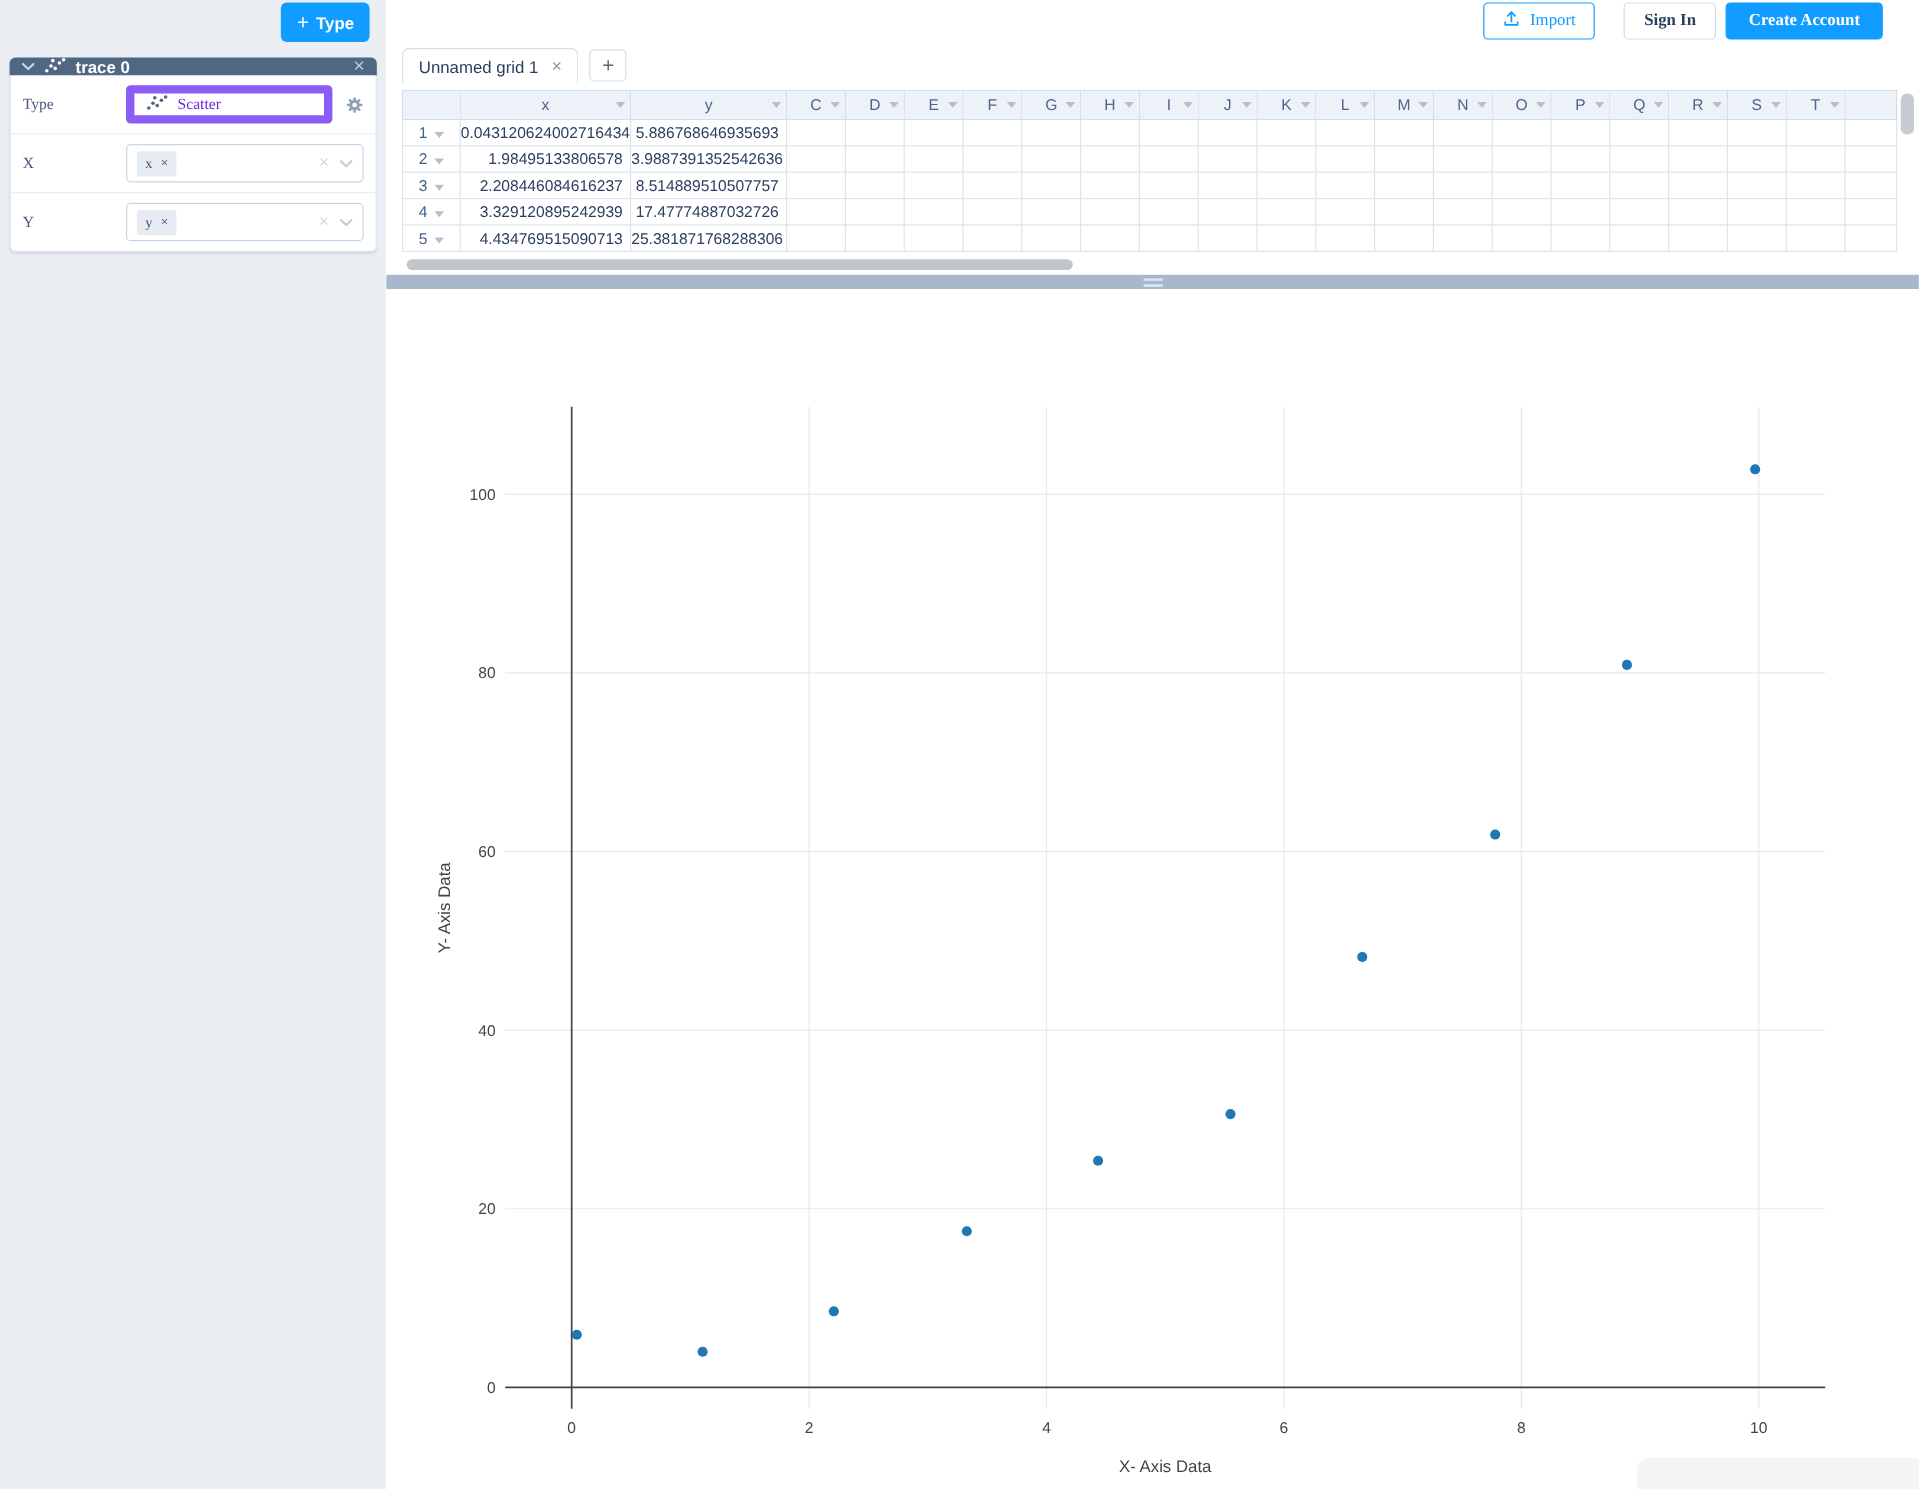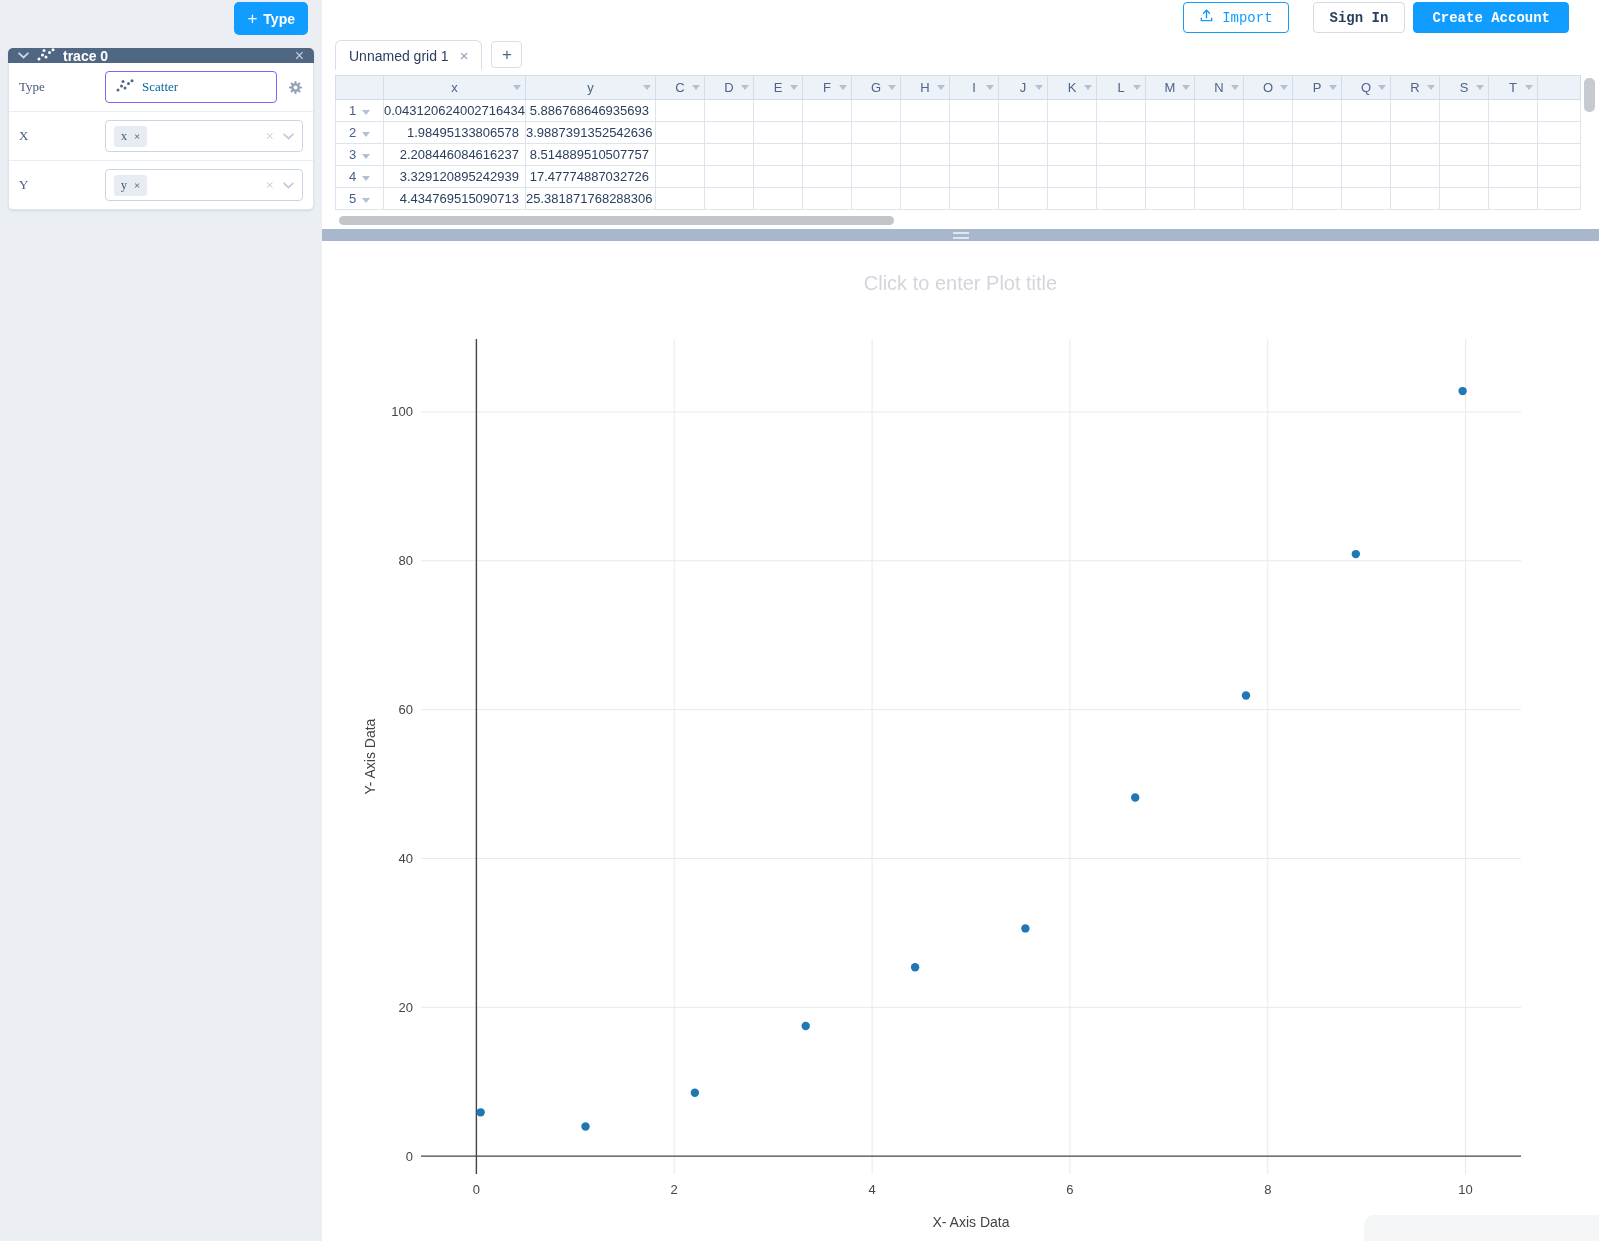--- a/index.html
+++ b/index.html
@@ -24,38 +24,38 @@
     display:flex; align-items:center; gap:8px; padding:0 10px; font-size:14px; font-weight:bold;
     cursor:pointer;
   }
   .trace-header .chev { color:#cdd7e5; display:flex; }
   .trace-header .close { margin-left:auto; color:#c3cddc; font-size:16px; font-weight:normal; cursor:pointer; }
   .trace-body { background:#fff; border:1px solid #dde4ee; border-top:none; border-radius:0 0 5px 5px;font-family:Liberation Serif, serif; }
   .field-row { display:flex; align-items:center; padding:8px 10px; }
   .field-row + .field-row { border-top:1px solid #e8edf4; }
   .field-label { width:86px; flex:none; font-size:13px; color:#47597a; }
   .type-field {
-    flex:1; height:32px; border:1px solid #8b5cf6; border-radius:4px; background:#fff;
-    display:flex; align-items:center; gap:8px; padding:0 10px; font-size:13px; color:#0369a1; cursor:pointer;
+    flex:1; height:32px; border:7px solid #8b5cf6; border-radius:4px; background:#fff;
+    display:flex; align-items:center; gap:8px; padding:0 10px; font-size:13px; color:#6d28d9; cursor:pointer;
   }
   .gear-btn { width:26px; flex:none; display:flex; justify-content:flex-end; cursor:pointer; background:none; border:none; }
   .multiselect {
     flex:1; height:32px; border:1px solid #c9d4e6; border-radius:4px; background:#fff;
     display:flex; align-items:center; gap:8px; padding:0 8px; cursor:pointer;
   }
   .chip { background:#e7ecf3; border-radius:3px; padding:3px 7px; font-size:12px; color:#3f5276;
     display:flex; align-items:center; gap:7px; }
   .chip .chip-x { color:#5a6b8c; font-size:11px; font-weight:bold; cursor:pointer; }
   .ms-right { margin-left:auto; display:flex; align-items:center; gap:9px; color:#c3cbd9; }
   .ms-right .clear { font-size:15px; cursor:pointer; }
   .ms-right .chev { display:flex; cursor:pointer; }
   
   .main { position:absolute; left:322px; top:0; right:0; height:100%; background:#fff; }
   .topbar { position:absolute; top:2px; right:30px; display:flex; align-items:center; }
-  .topbar button { font-family:Liberation Mono, monospace; font-size:14px; height:31px; border-radius:4px; cursor:pointer; }
+  .topbar button { font-family:Liberation Serif, serif; font-size:14px; height:31px; border-radius:4px; cursor:pointer; }
   .btn-import { display:flex; align-items:center; gap:8px; padding:0 15px; background:#fff; color:#119dff; border:1px solid #119dff; margin-right:24px; }
   .btn-signin { padding:0 16px; background:#fff; color:#2a3f5f; border:1px solid #d5dae3; font-weight:bold; margin-right:8px; }
   .btn-create { padding:0 18px; background:#119dff; color:#fff; border:1px solid #119dff; font-weight:bold; }
   
   .tabbar { position:absolute; top:40px; left:13px; display:flex; align-items:center; }
   .tab { height:30px; background:#fff; border:1px solid #d7dfeb; border-bottom:none; border-radius:6px 6px 0 0;
     display:flex; align-items:center; gap:11px; padding:0 13px; font-size:14px; color:#2a3f5f; cursor:pointer; }
   .tab .tab-close { color:#8b9cb5; font-size:15px; cursor:pointer; }
   .tab-add { height:27px; width:31px; margin:0 0 2px 9px; background:#fff; border:1px solid #d7dfeb; border-radius:4px;
     color:#506784; font-size:17px; line-height:1; cursor:pointer; }
@@ -360,21 +360,20 @@
   </div>
   <div class="vscroll">
     <div class="thumb"></div>
   </div>
 
   <div class="divider">
     <span class="grip"></span>
   </div>
 
   <div class="plot-area">
-    <div class="plot-title">Click to enter Plot title</div>
     <svg id="chart-svg">
         <line x1="352.23741007194246" x2="352.23741007194246" y1="98" y2="933" stroke="#e9e9e9" stroke-width="1"></line>
         <line x1="550.0791366906475" x2="550.0791366906475" y1="98" y2="933" stroke="#e9e9e9" stroke-width="1"></line>
         <line x1="747.9208633093525" x2="747.9208633093525" y1="98" y2="933" stroke="#e9e9e9" stroke-width="1"></line>
         <line x1="945.7625899280575" x2="945.7625899280575" y1="98" y2="933" stroke="#e9e9e9" stroke-width="1"></line>
         <line x1="1143.6043165467627" x2="1143.6043165467627" y1="98" y2="933" stroke="#e9e9e9" stroke-width="1"></line>
         <line x1="99" x2="1199" y1="766.2976827094474" y2="766.2976827094474" stroke="#e9e9e9" stroke-width="1"></line>
         <line x1="99" x2="1199" y1="617.4563279857398" y2="617.4563279857398" stroke="#e9e9e9" stroke-width="1"></line>
         <line x1="99" x2="1199" y1="468.6149732620321" y2="468.6149732620321" stroke="#e9e9e9" stroke-width="1"></line>
         <line x1="99" x2="1199" y1="319.7736185383244" y2="319.7736185383244" stroke="#e9e9e9" stroke-width="1"></line>

